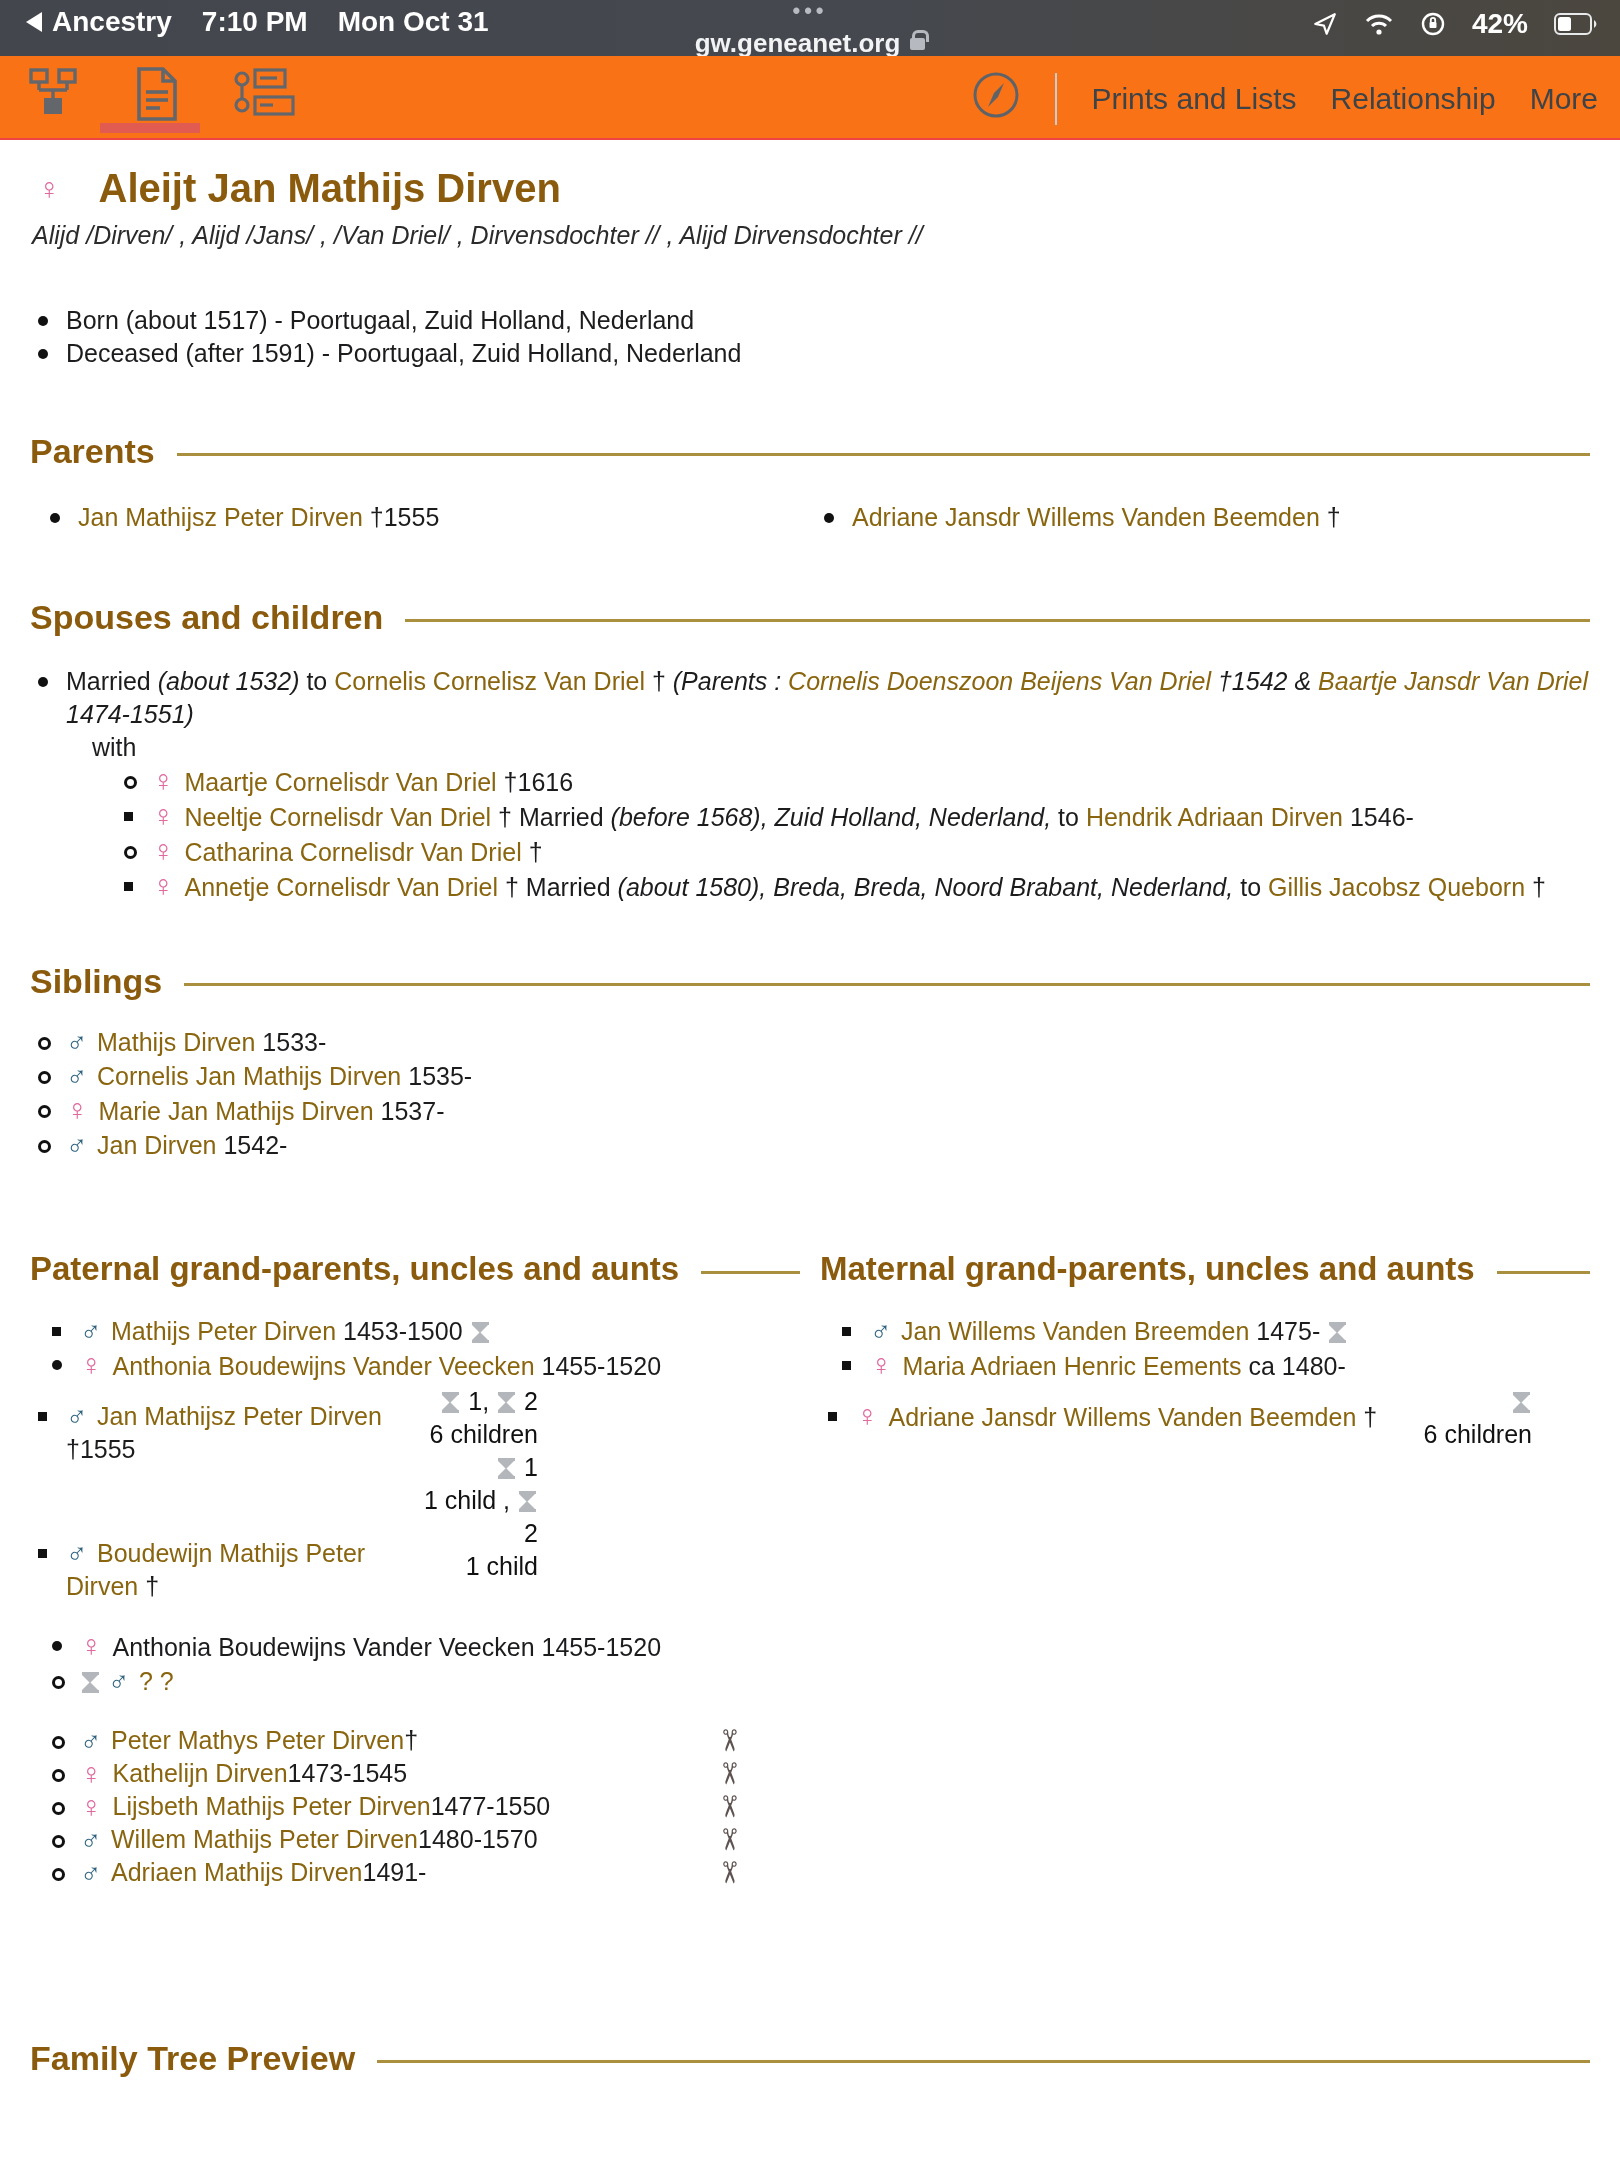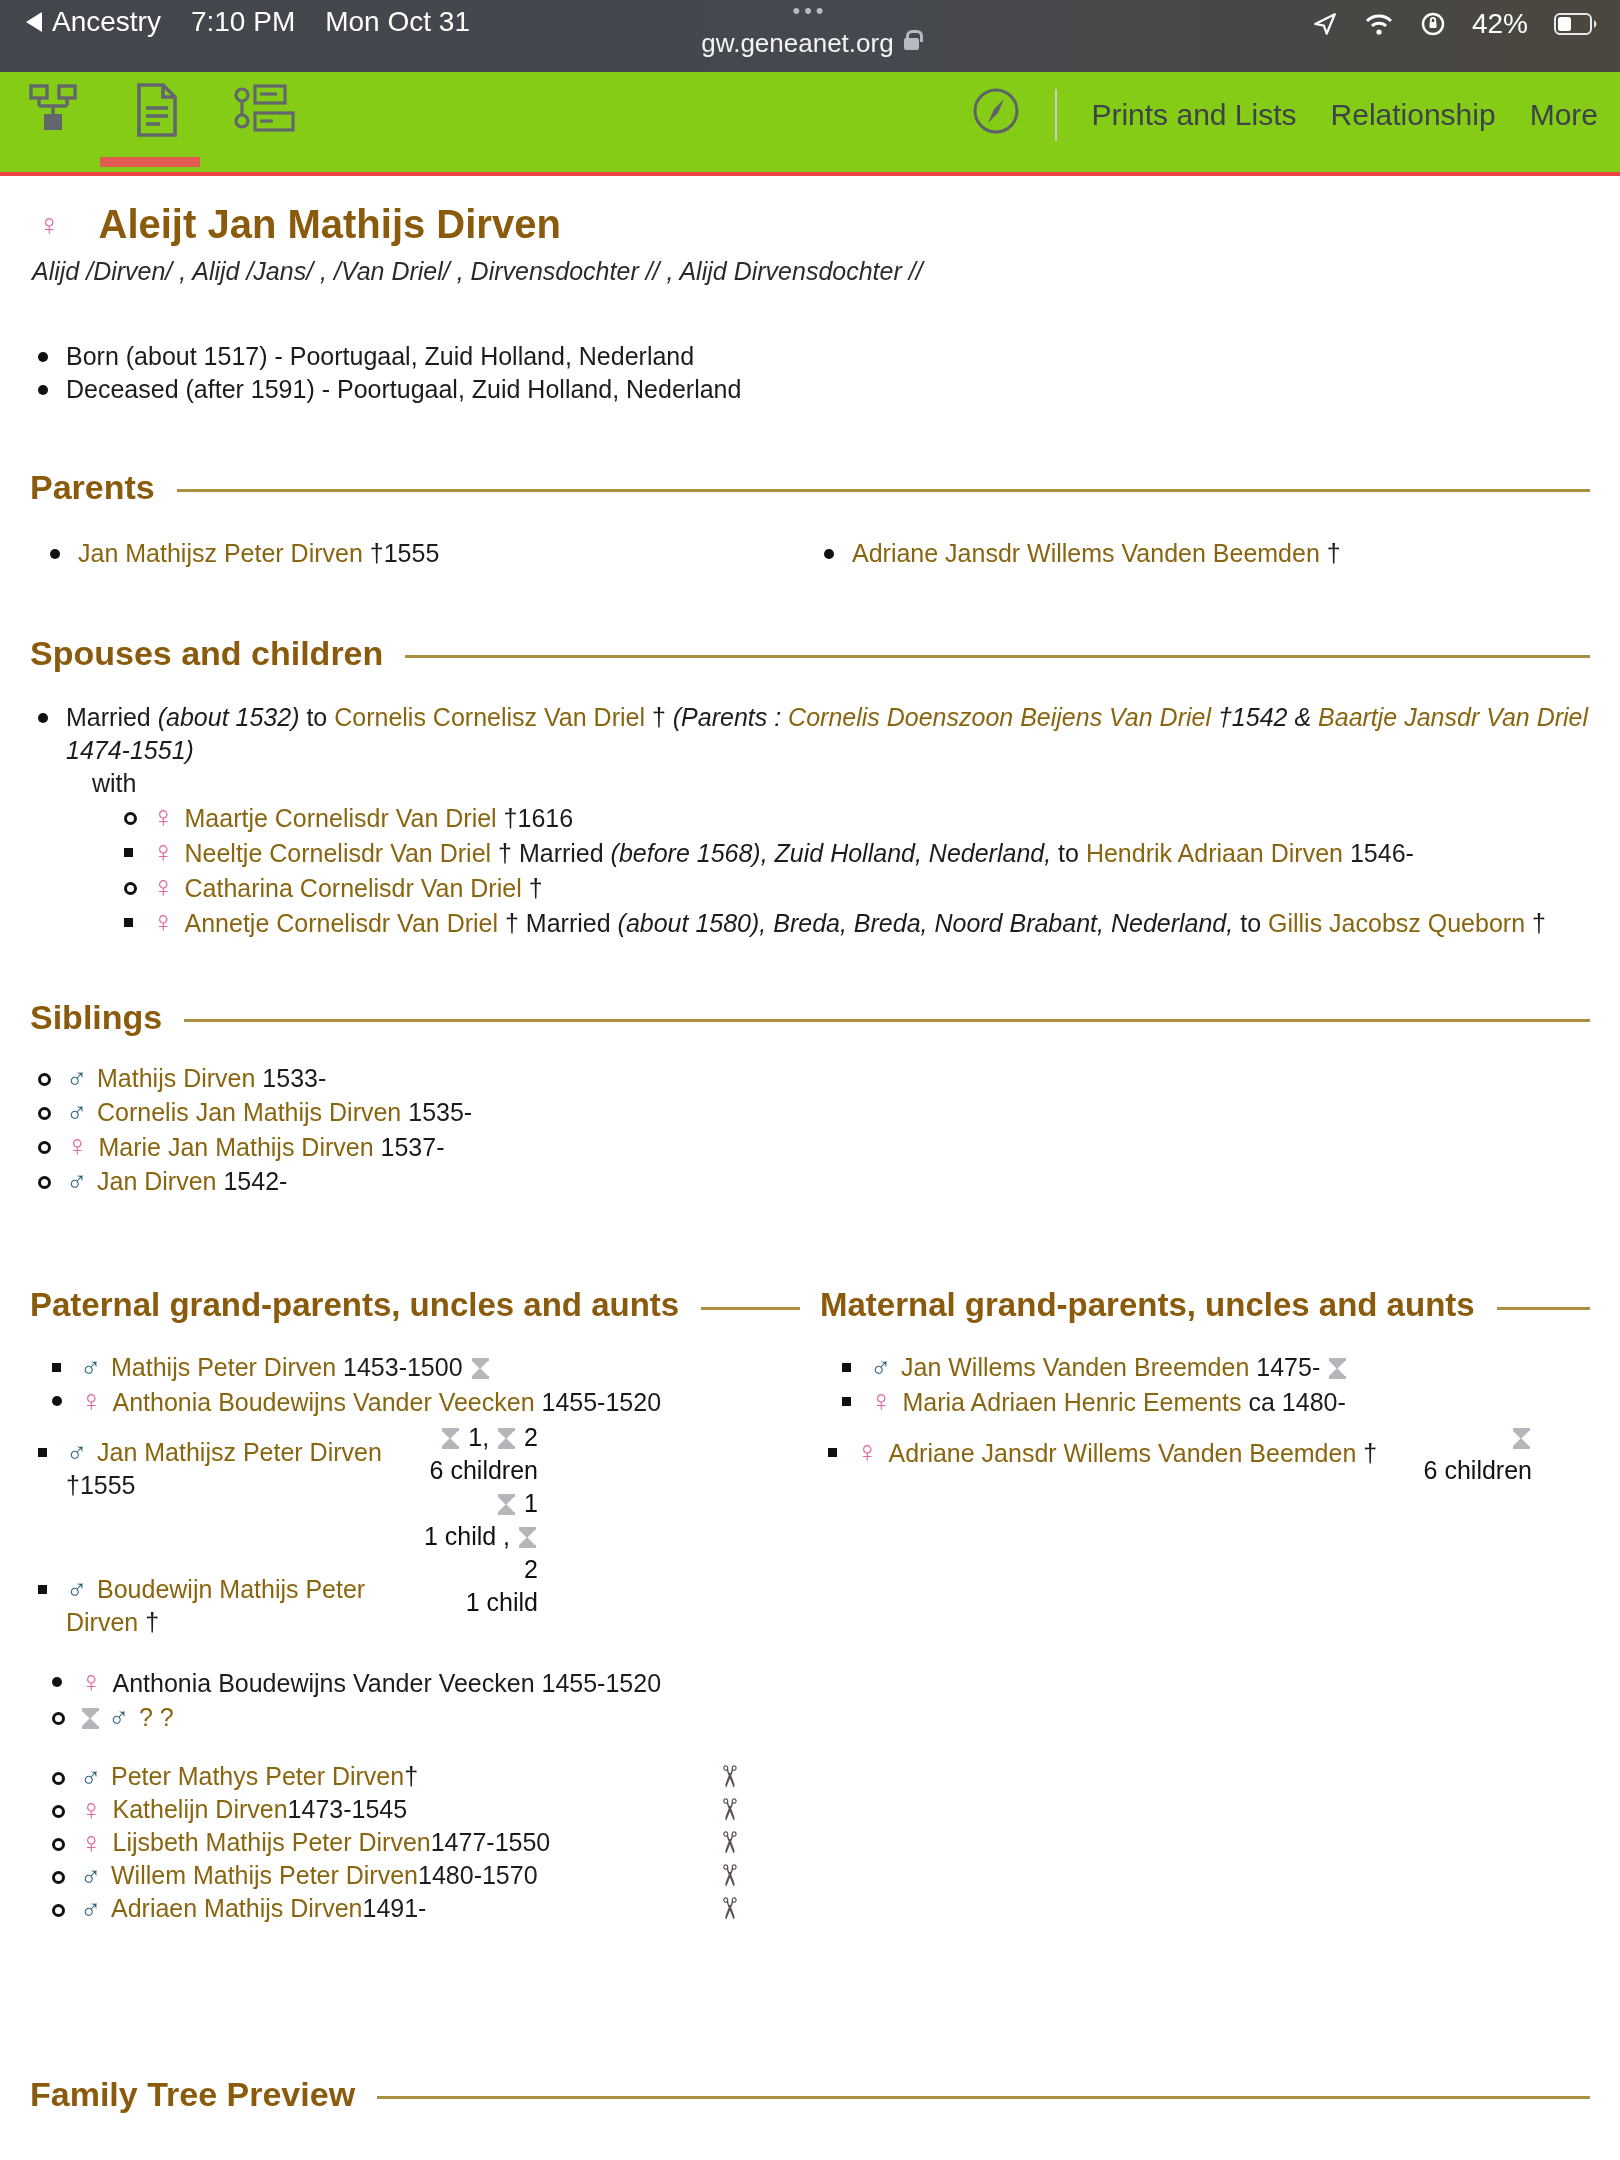--- a/index.html
+++ b/index.html
@@ -7,34 +7,34 @@
     --pink:#e0699f; --blue:#2e627e; --teal:#2f7d72; --red:#e25b51;
     --gray-icon:#b3b7bb; --scissor:#5d5351; --text:#1c1c1e;
     --statusbar:#45484e; --tbicon:#63676c; --menu:#3e4347;
   }
   *{box-sizing:border-box;}
   html,body{margin:0;padding:0;}
   body{width:1620px;height:2160px;overflow:hidden;background:#fff;
        font-family:"Liberation Sans", sans-serif; color:var(--text);}
 
   
-  .statusbar{position:relative;height:72px;background:linear-gradient(90deg,#43464c 0%,#45484e 55%,#4b473f 100%);color:#fff;}
+  .statusbar{position:relative;height:56px;background:linear-gradient(90deg,#43464c 0%,#45484e 55%,#4b473f 100%);color:#fff;font-weight:bold;}
   .sb-left{position:absolute;left:26px;top:6px;display:flex;gap:30px;align-items:center;font-size:28px;}
   .sb-back{display:flex;align-items:center;gap:10px;cursor:pointer;}
   .sb-backtri{width:0;height:0;border-top:10px solid transparent;border-bottom:10px solid transparent;border-right:16px solid #fff;}
   .sb-center{position:absolute;left:0;right:0;top:0;text-align:center;}
   .sb-dots{font-size:22px;color:#b8bcc2;letter-spacing:4px;line-height:22px;}
   .sb-url{margin-top:6px;font-size:26px;color:#f2f3f5;display:inline-flex;align-items:center;}
   .lockico{display:inline-block;width:15px;height:12px;background:#b6bac0;border-radius:2px;position:relative;margin-left:10px;}
   .lockico::before{content:"";position:absolute;top:-8px;left:2px;width:11px;height:9px;border:3px solid #b6bac0;border-bottom:none;border-radius:6px 6px 0 0;}
   .sb-right{position:absolute;right:22px;top:8px;display:flex;gap:26px;align-items:center;font-size:28px;}
   .sb-right svg{display:block;}
 
   
-  .toolbar{position:relative;height:104px;background:#84cc16;border-bottom:4px solid #ef4444;}
+  .toolbar{position:relative;height:84px;background:#f97316;border-bottom:2px solid #ef4444;}
   .tb-left{position:absolute;left:25px;top:10px;display:flex;gap:52px;align-items:flex-start;}
   .tb-btn{cursor:pointer;}
   .tb-underline{position:absolute;left:100px;bottom:5px;width:100px;height:10px;background:var(--red);}
   .tb-right{position:absolute;right:22px;top:14px;display:flex;gap:34px;align-items:center;font-size:30px;color:var(--menu);}
   .tb-divider{width:2px;height:52px;background:#c9cbce;}
   .tb-menu{cursor:pointer;}
 
   
   .content{padding:0 30px;}
   .title-row{margin-top:26px;display:flex;align-items:center;gap:28px;padding-left:8px;}

